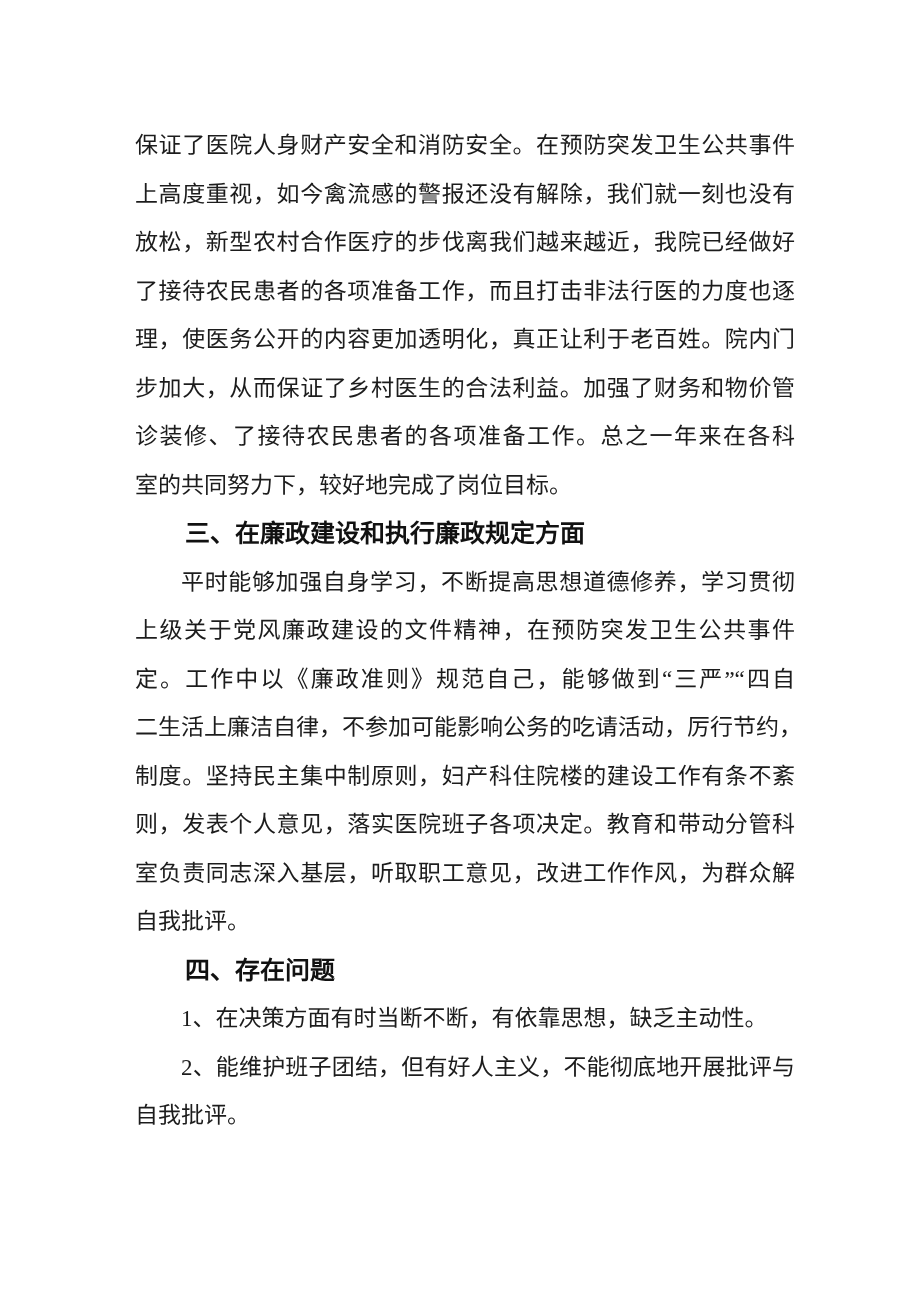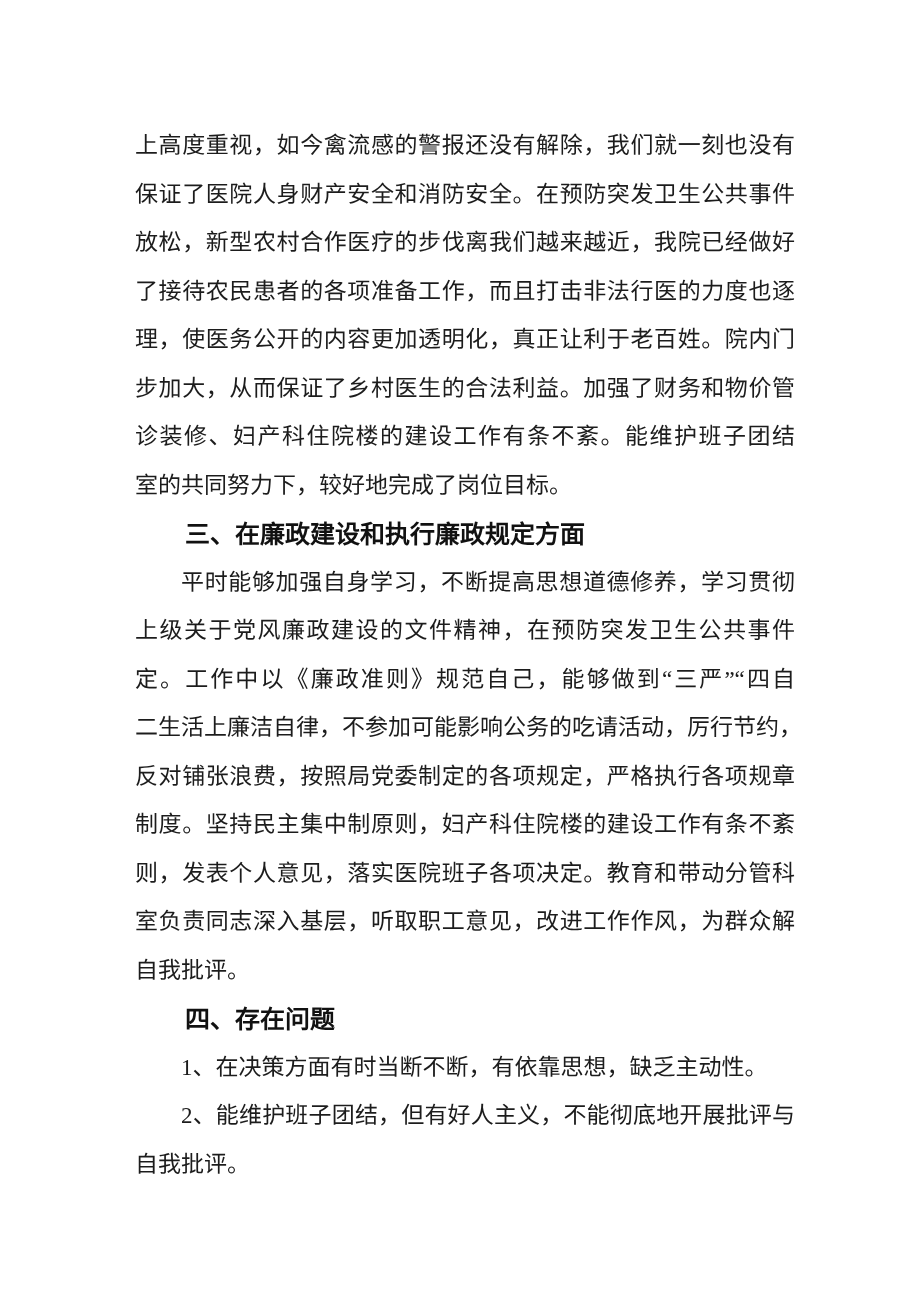--- a/index.html
+++ b/index.html
@@ -38,47 +38,46 @@
     text-indent: 2em;
     font-family: Liberation Serif, serif;
   }
   .line.hang {
     text-align: right;
     text-align-last: left;
     white-space: nowrap;
     overflow: visible;
   }
   .line.heading {
-    font-family: Liberation Sans, sans-serif;
+    font-family: Liberation Serif, serif;
     font-weight: 700;
     font-size: 25px;
     color: #111111;
     text-align: left;
     text-align-last: left;
   }
 </style>
 </head>
 <body>
 
 <div class="page">
   <div class="textblock">
+      <div class="line">保证了医院人身财产安全和消防安全。在预防突发卫生公共事件</div>
       <div class="line">上高度重视，如今禽流感的警报还没有解除，我们就一刻也没有</div>
-      <div class="line">保证了医院人身财产安全和消防安全。在预防突发卫生公共事件</div>
       <div class="line">放松，新型农村合作医疗的步伐离我们越来越近，我院已经做好</div>
       <div class="line">了接待农民患者的各项准备工作，而且打击非法行医的力度也逐</div>
       <div class="line">理，使医务公开的内容更加透明化，真正让利于老百姓。院内门</div>
       <div class="line">步加大，从而保证了乡村医生的合法利益。加强了财务和物价管</div>
-      <div class="line">诊装修、妇产科住院楼的建设工作有条不紊。能维护班子团结</div>
+      <div class="line">诊装修、了接待农民患者的各项准备工作。总之一年来在各科</div>
       <div class="line nojust">室的共同努力下，较好地完成了岗位目标。</div>
       <div class="line heading indent nojust">三、在廉政建设和执行廉政规定方面</div>
       <div class="line indent">平时能够加强自身学习，不断提高思想道德修养，学习贯彻</div>
       <div class="line">上级关于党风廉政建设的文件精神，在预防突发卫生公共事件</div>
       <div class="line">定。工作中以《廉政准则》规范自己，能够做到“三严”“四自</div>
       <div class="line hang">二生活上廉洁自律，不参加可能影响公务的吃请活动，厉行节约，</div>
-      <div class="line">反对铺张浪费，按照局党委制定的各项规定，严格执行各项规章</div>
       <div class="line">制度。坚持民主集中制原则，妇产科住院楼的建设工作有条不紊</div>
       <div class="line">则，发表个人意见，落实医院班子各项决定。教育和带动分管科</div>
       <div class="line">室负责同志深入基层，听取职工意见，改进工作作风，为群众解</div>
       <div class="line nojust">自我批评。</div>
       <div class="line heading indent nojust">四、存在问题</div>
       <div class="line indent nojust">1、在决策方面有时当断不断，有依靠思想，缺乏主动性。</div>
       <div class="line indent">2、能维护班子团结，但有好人主义，不能彻底地开展批评与</div>
       <div class="line nojust">自我批评。</div>
     </div>
 </div>

